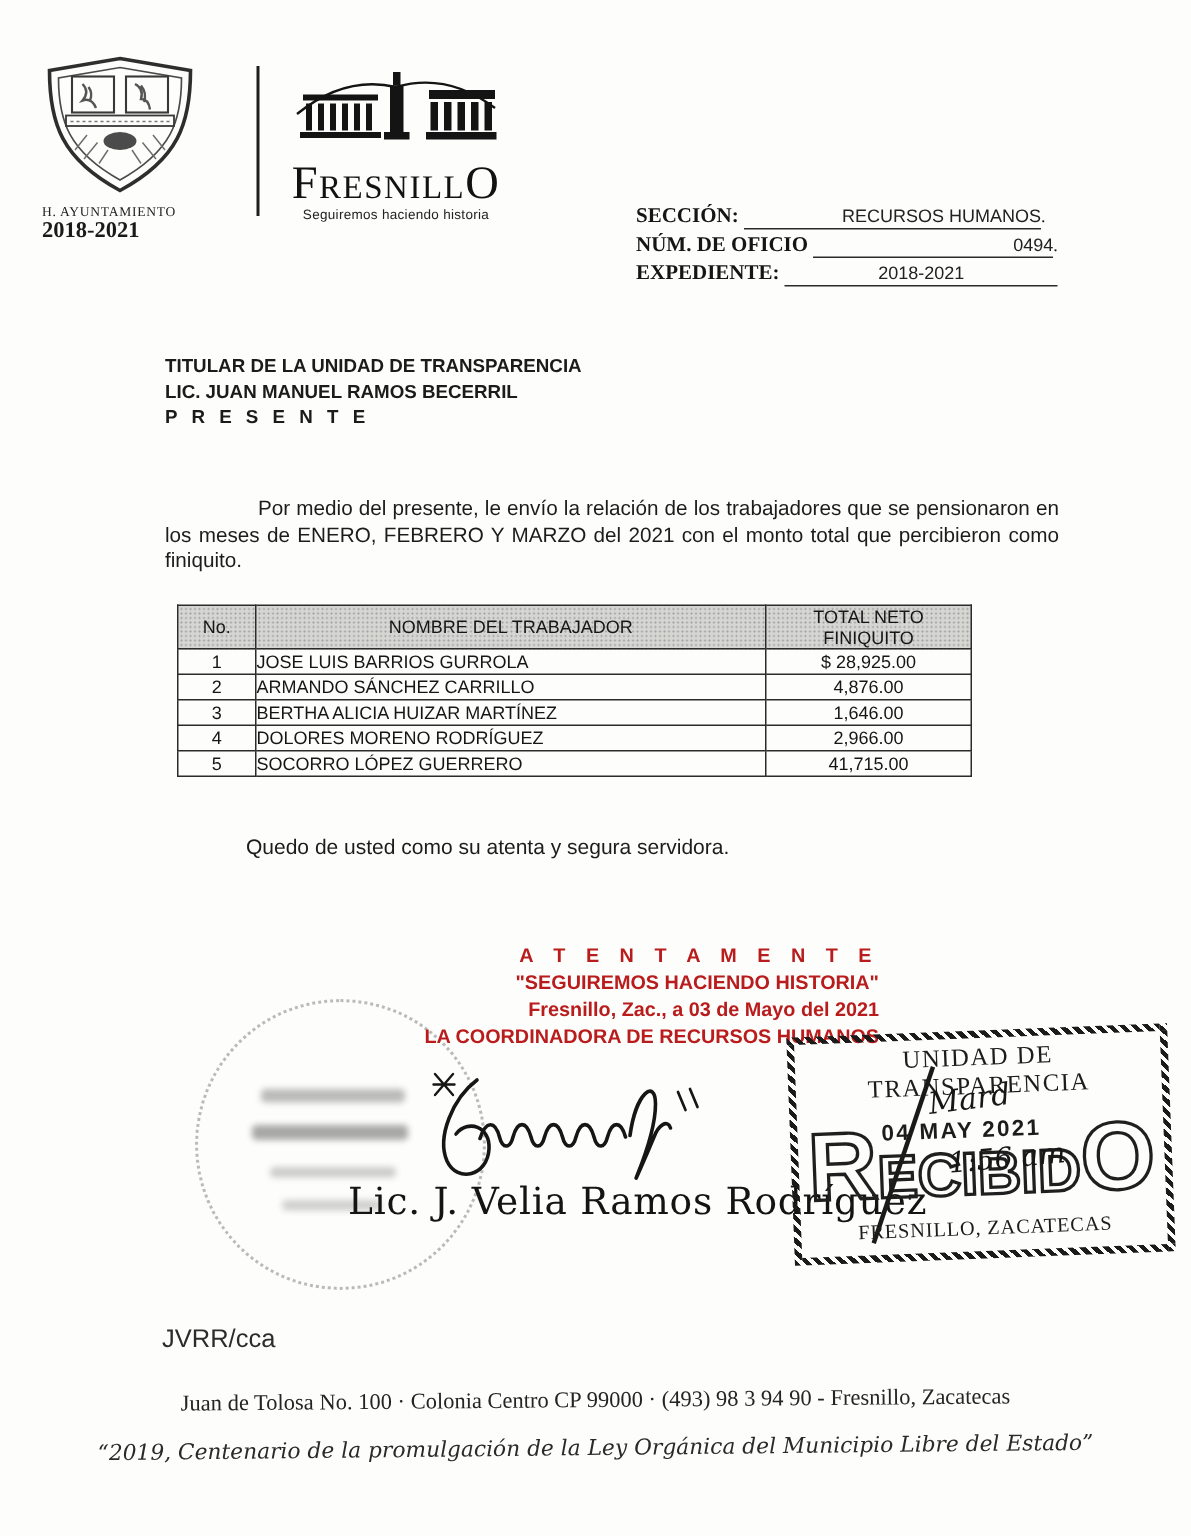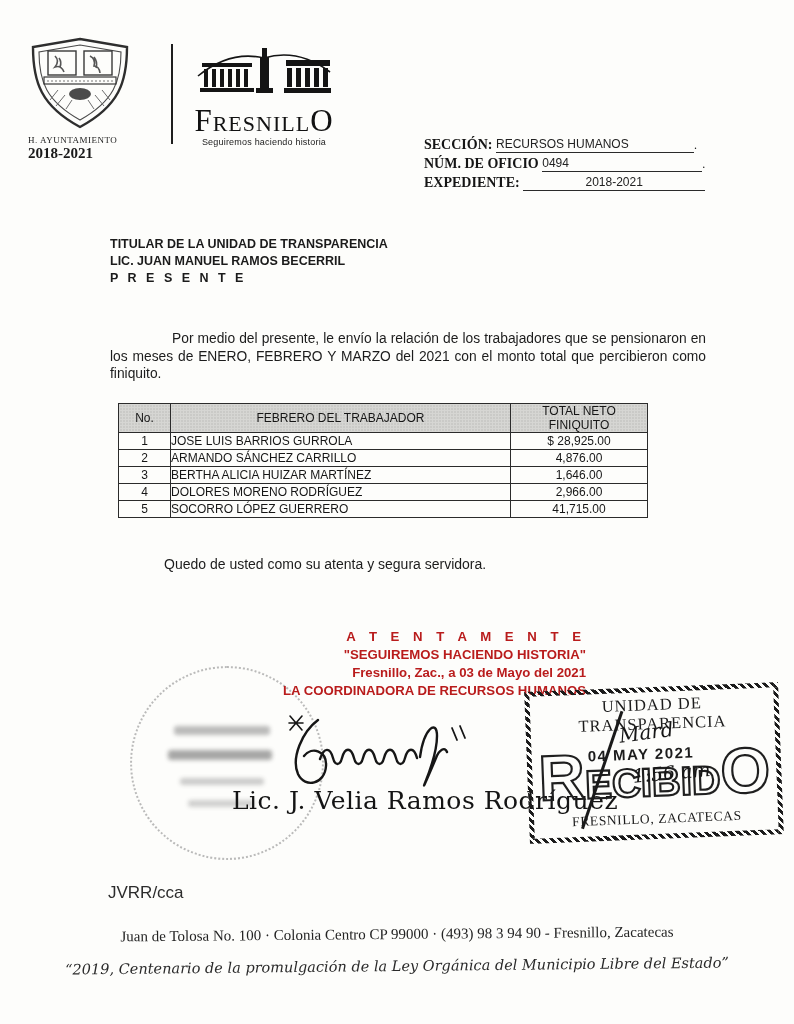--- a/index.html
+++ b/index.html
@@ -16,21 +16,21 @@
   .crest-caption1 { font-family:"Liberation Serif",serif; font-size:9px; letter-spacing:.5px; color:#222; margin-top:1px; }
   .crest-caption2 { font-family:"Liberation Serif",serif; font-size:15px; font-weight:600; color:#1a1a1a; }
   .header-divider { left:171px; top:44px; width:2px; height:100px; background:#1e1e1e; }
   .logo-wrap { left:184px; top:46px; width:160px; text-align:center; }
   .logo-name { font-family:"Liberation Serif",serif; font-variant:small-caps; font-size:31px; color:#121212; line-height:30px; letter-spacing:1px; }
   .logo-tagline { font-size:9px; color:#222; letter-spacing:.2px; margin-top:1px; }
 
   
   .ref { left:424px; top:137px; font-family:"Liberation Serif",serif; font-size:14px; font-weight:bold; color:#151515; }
   .ref-row { height:19px; white-space:nowrap; }
-  .ref-value { display:inline-block; font-family:"Liberation Sans",sans-serif; font-weight:normal; font-size:12px; border-bottom:1.3px solid #2a2a2a; text-align:left; vertical-align:bottom; padding-bottom:1px; color:#222; }
+  .ref-value { display:inline-block; font-family:"Liberation Sans",sans-serif; font-weight:normal; font-size:12px; border-bottom:1.3px solid #2a2a2a; text-align:right; vertical-align:bottom; padding-bottom:1px; color:#222; }
   .ref-value.seccion { width:198px; }
   .ref-value.oficio { width:160px; }
   .ref-value.expediente { width:182px; text-align:center; }
   .ref-dot { font-weight:normal; font-size:12px; }
 
   
   .addr { left:110px; top:236px; font-size:12.5px; font-weight:bold; line-height:17px; color:#1b1b1b; }
   .addr-salutation { letter-spacing:3px; }
 
   
@@ -167,21 +167,21 @@
 
   <table class="abs pay-table">
     <colgroup>
         <col class="col-no">
         <col class="col-name">
         <col class="col-amount">
       </colgroup>
     <thead>
       <tr>
         <th>No.</th>
-        <th>FEBRERO DEL TRABAJADOR</th>
+        <th>NOMBRE DEL TRABAJADOR</th>
         <th>TOTAL NETO FINIQUITO</th>
       </tr>
     </thead>
     <tbody>
       <tr>
         <td class="cell-no">1</td>
         <td class="cell-name">JOSE LUIS BARRIOS GURROLA</td>
         <td class="cell-amount">$ 28,925.00</td>
       </tr>
       <tr>

